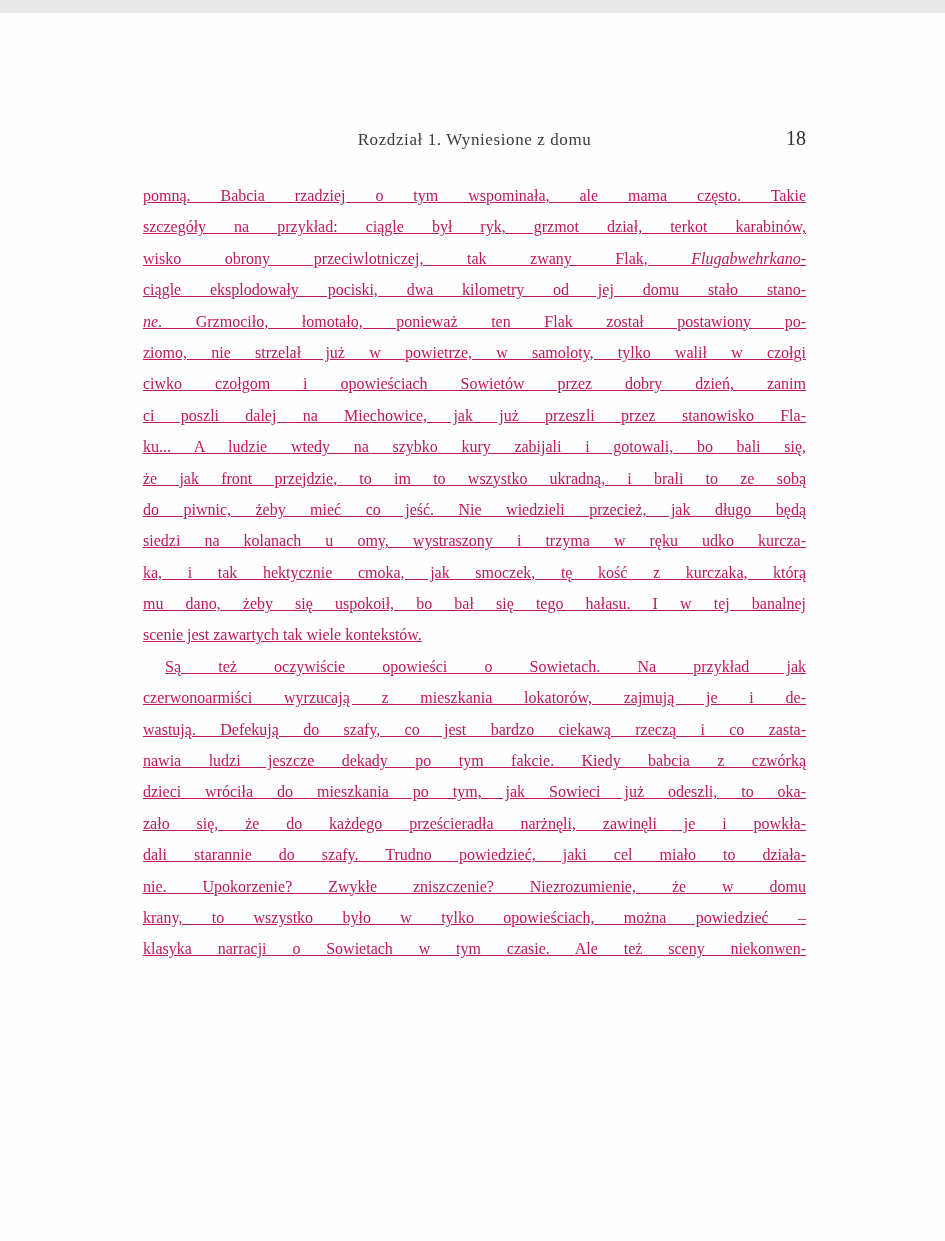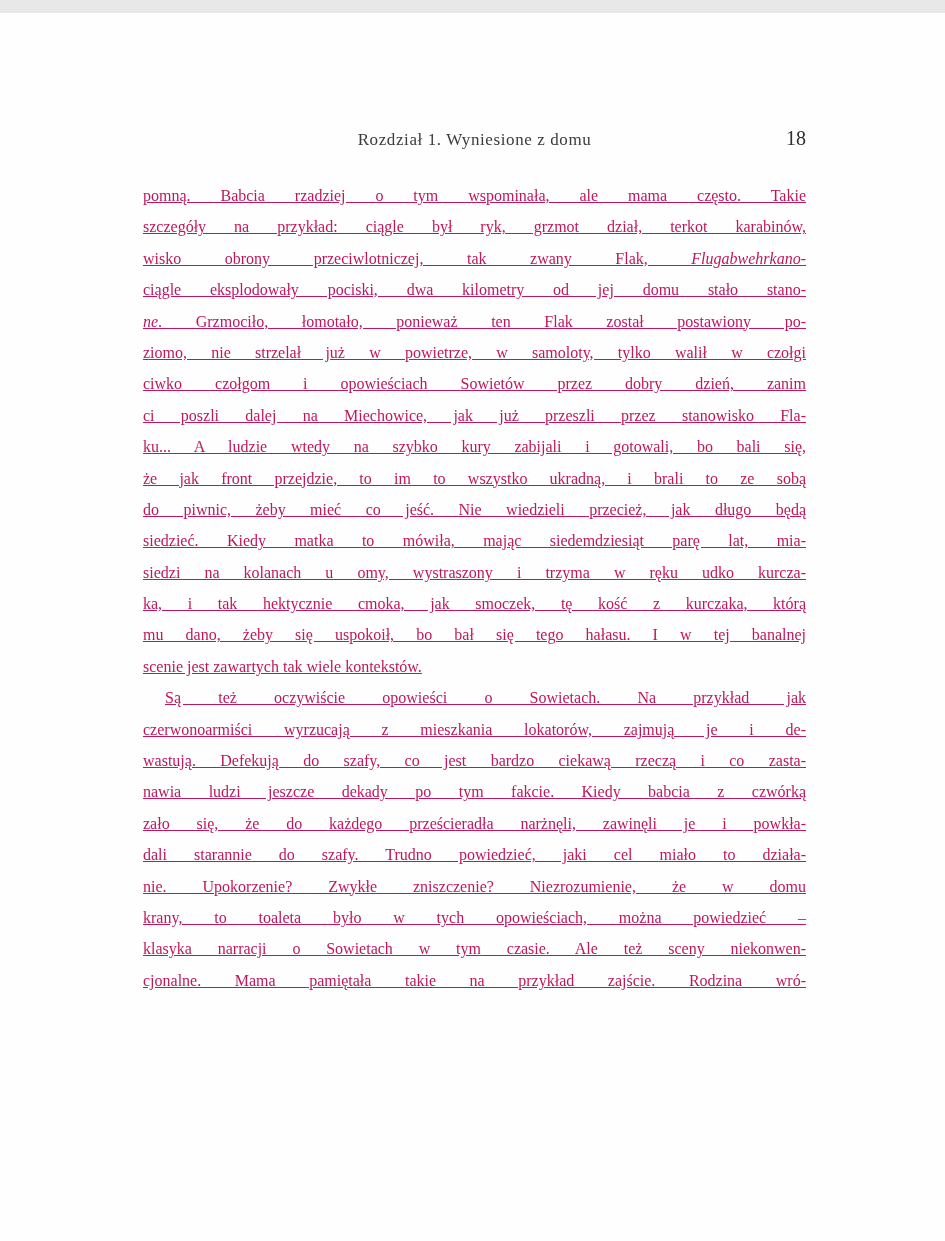--- a/index.html
+++ b/index.html
@@ -81,33 +81,32 @@
           <div class="line"><span>szczegóły na przykład: ciągle był ryk, grzmot dział, terkot karabinów,</span></div>
           <div class="line"><span>wisko obrony przeciwlotniczej, tak zwany Flak, </span><span class="italic">Flugabwehrkano-</span></div>
           <div class="line"><span>ciągle eksplodowały pociski, dwa kilometry od jej domu stało stano-</span></div>
           <div class="line"><span class="italic">ne</span><span>. Grzmociło, łomotało, ponieważ ten Flak został postawiony po-</span></div>
           <div class="line"><span>ziomo, nie strzelał już w powietrze, w samoloty, tylko walił w czołgi</span></div>
           <div class="line"><span>ciwko czołgom i opowieściach Sowietów przez dobry dzień, zanim</span></div>
           <div class="line"><span>ci poszli dalej na Miechowice, jak już przeszli przez stanowisko Fla-</span></div>
           <div class="line"><span>ku... A ludzie wtedy na szybko kury zabijali i gotowali, bo bali się,</span></div>
           <div class="line"><span>że jak front przejdzie, to im to wszystko ukradną, i brali to ze sobą</span></div>
           <div class="line"><span>do piwnic, żeby mieć co jeść. Nie wiedzieli przecież, jak długo będą</span></div>
-          <div class="line"><span>siedzieć. Kiedy matka to mówiła, mając siedemdziesiąt parę lat, mia-</span></div>
           <div class="line"><span>siedzi na kolanach u omy, wystraszony i trzyma w ręku udko kurcza-</span></div>
           <div class="line"><span>ka, i tak hektycznie cmoka, jak smoczek, tę kość z kurczaka, którą</span></div>
           <div class="line"><span>mu dano, żeby się uspokoił, bo bał się tego hałasu. I w tej banalnej</span></div>
           <div class="line no-justify"><span>scenie jest zawartych tak wiele kontekstów.</span></div>
         </div>
         <div class="paragraph">
           <div class="line first-line-indent"><span>Są też oczywiście opowieści o Sowietach. Na przykład jak</span></div>
           <div class="line"><span>czerwonoarmiści wyrzucają z mieszkania lokatorów, zajmują je i de-</span></div>
           <div class="line"><span>wastują. Defekują do szafy, co jest bardzo ciekawą rzeczą i co zasta-</span></div>
           <div class="line"><span>nawia ludzi jeszcze dekady po tym fakcie. Kiedy babcia z czwórką</span></div>
+          <div class="line"><span>dzieci wróciła do mieszkania po tym, jak Sowieci już odeszli, to oka-</span></div>
           <div class="line"><span>zało się, że do każdego prześcieradła narżnęli, zawinęli je i powkła-</span></div>
           <div class="line"><span>dali starannie do szafy. Trudno powiedzieć, jaki cel miało to działa-</span></div>
           <div class="line"><span>nie. Upokorzenie? Zwykłe zniszczenie? Niezrozumienie, że w domu</span></div>
-          <div class="line"><span>krany, to toaleta było w tych opowieściach, można powiedzieć –</span></div>
+          <div class="line"><span>krany, to wszystko było w tylko opowieściach, można powiedzieć –</span></div>
           <div class="line"><span>klasyka narracji o Sowietach w tym czasie. Ale też sceny niekonwen-</span></div>
-          <div class="line"><span>cjonalne. Mama pamiętała takie na przykład zajście. Rodzina wró-</span></div>
         </div>
       </div>
   </div>
 </div>
 
 </body></html>

